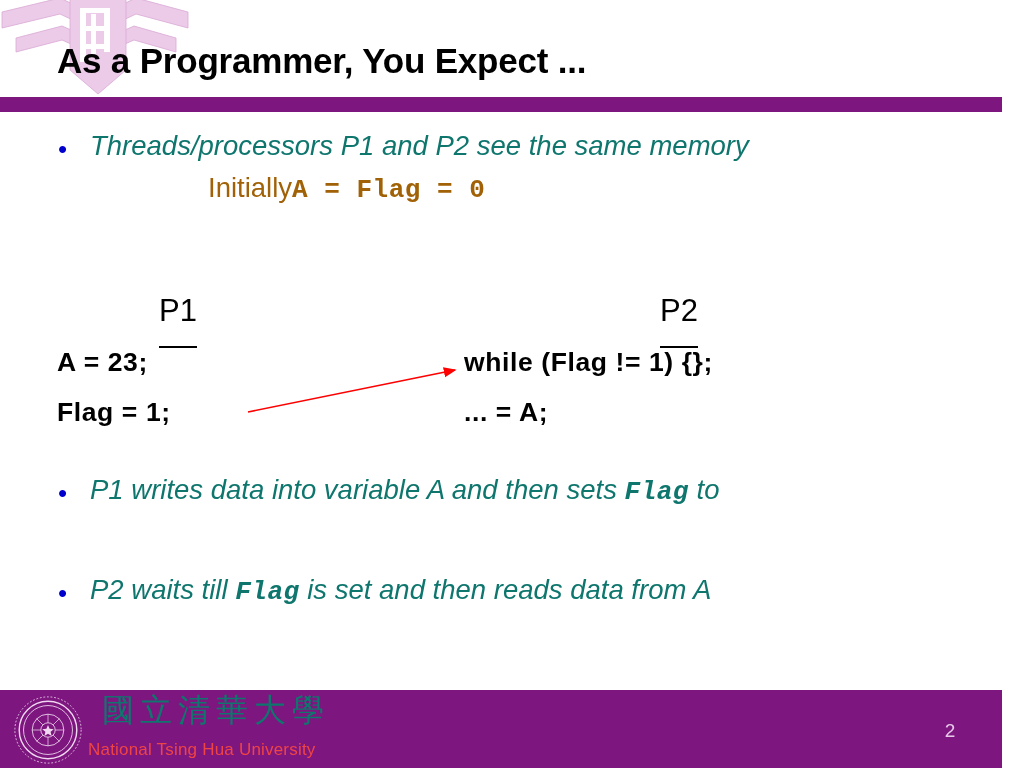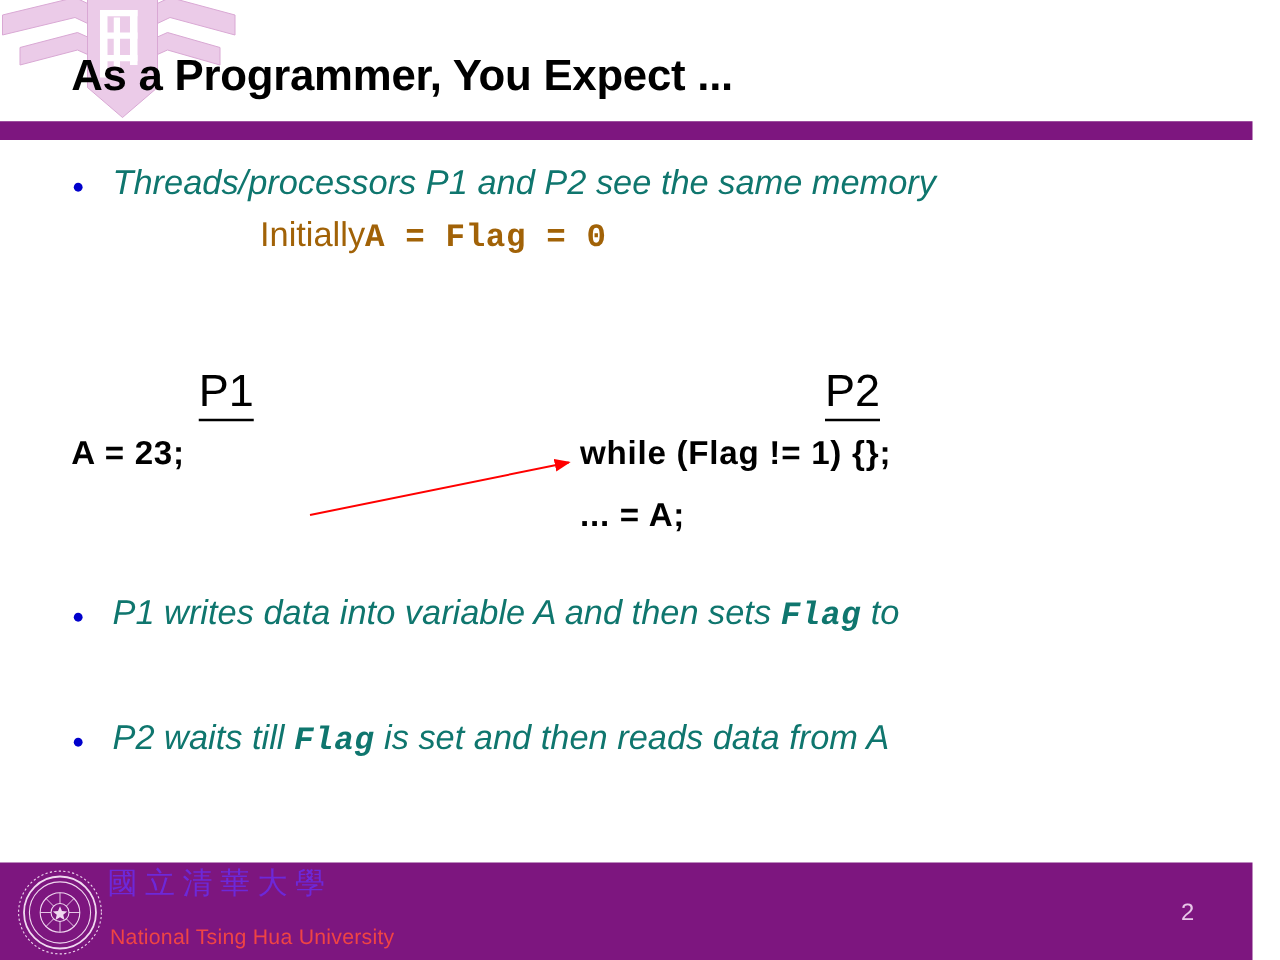--- a/index.html
+++ b/index.html
@@ -101,24 +101,24 @@
   
   .code-block {
     position: absolute;
     left: 0;
     top: 160px;
     width: 1024px;
     height: 160px;
   }
   .col-head {
     position: absolute;
-    font-size: 36px;
+    font-size: 31px;
     color: #000000;
     border-bottom: 2.5px solid #000000;
-    padding-bottom: 4px;
+    padding-bottom: 20px;
     line-height: 1;
   }
   .col-head.p1 { left: 159px; top: 23px; }
   .col-head.p2 { left: 660px; top: 23px; }
 
   .code-line {
     position: absolute;
     font-family: Liberation Sans, sans-serif;
     font-weight: bold;
     font-size: 26.5px;
@@ -151,25 +151,25 @@
   }
   .footer-seal {
     position: absolute;
     left: 12px;
     top: 694px;
     width: 72px;
     height: 72px;
   }
   .footer-cn {
     position: absolute;
-    left: 86px;
+    left: 102px;
     top: 694px;
     font-family: "DejaVu Sans", sans-serif;
-    font-size: 24px;
-    color: #6d28d9;
+    font-size: 32px;
+    color: #0f766e;
     letter-spacing: 6px;
     line-height: 1.05;
     white-space: nowrap;
   }
   .footer-en {
     position: absolute;
     left: 88px;
     top: 740px;
     font-size: 17px;
     color: #ef4444;
@@ -220,20 +220,21 @@
     <div class="b-initially">
       <span>Initially</span><span class="mono">A = Flag = 0</span>
     </div>
 
     <div class="code-block">
 
       <div class="col-head p1">P1</div>
       <div class="col-head p2">P2</div>
 
       <div class="code-line p1l1">A = 23;</div>
+      <div class="code-line p1l2">Flag = 1;</div>
       <div class="code-line p2l1">while (Flag != 1) {};</div>
       <div class="code-line p2l2">... = A;</div>
 
       <svg class="arrow-svg" viewBox="0 0 1024 160" xmlns="http://www.w3.org/2000/svg">
         <defs>
           <marker id="ah" markerWidth="9" markerHeight="9" refX="7" refY="3.2" orient="auto" markerUnits="strokeWidth">
             <path d="M0,0 L8,3.2 L0,6.4 z" fill="#FF0000"></path>
           </marker>
         </defs>
         <line x1="248" y1="140" x2="455" y2="98" stroke="#FF0000" stroke-width="1.6" marker-end="url(#ah)"></line>

